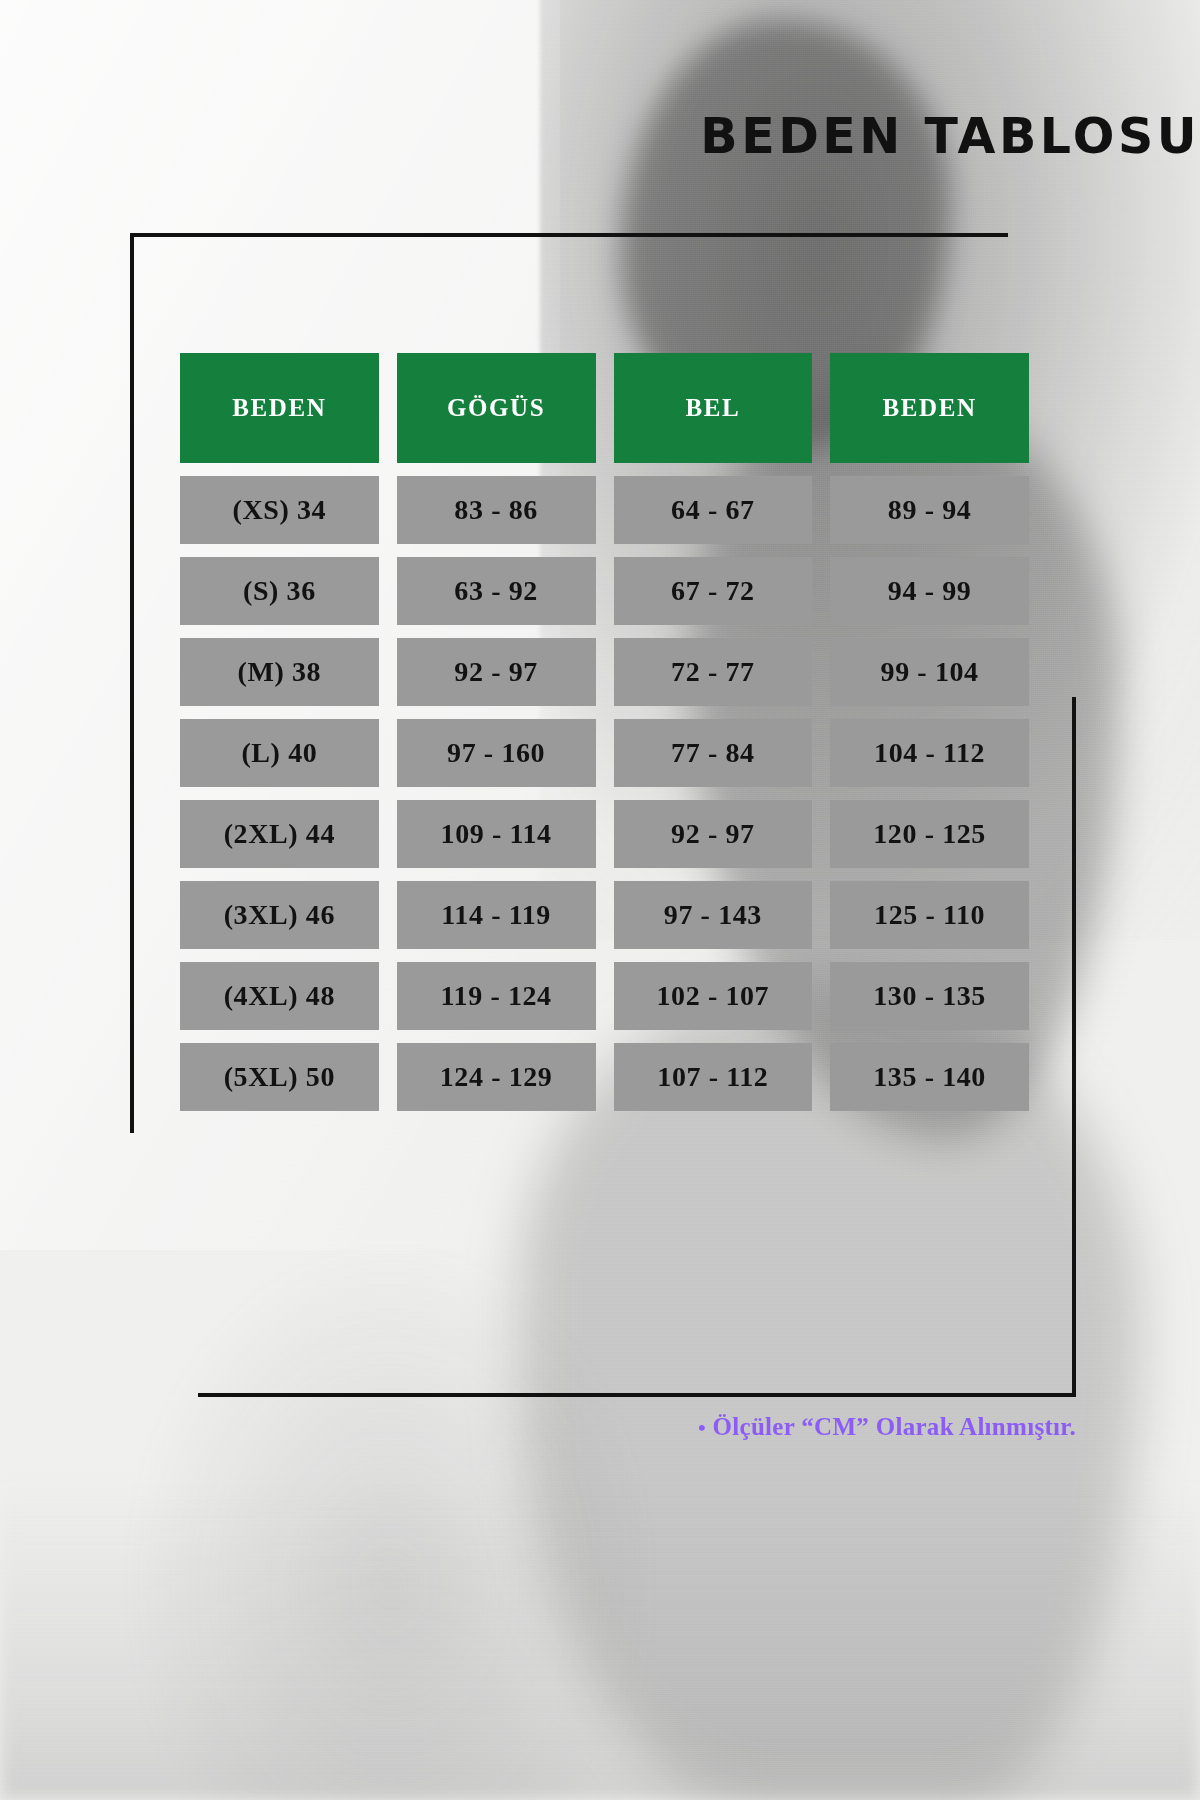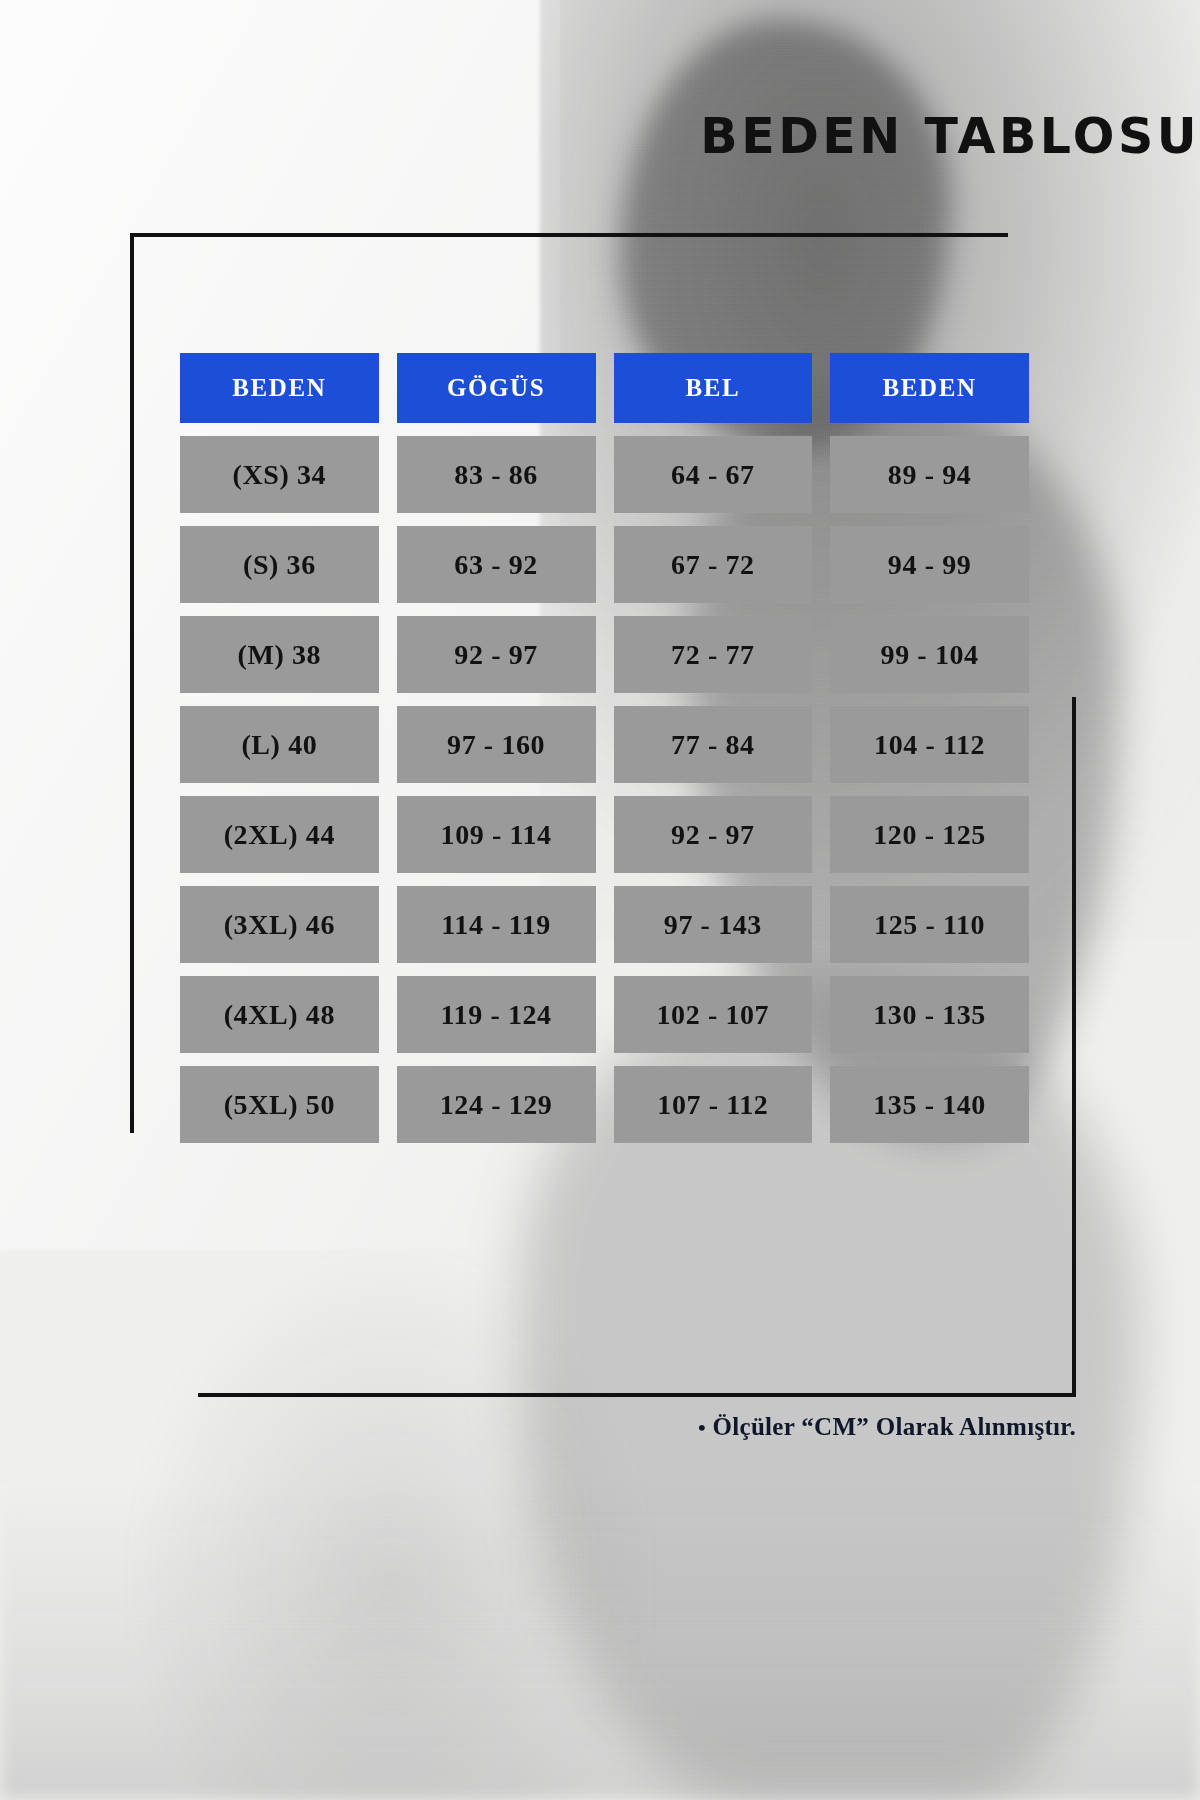--- a/index.html
+++ b/index.html
@@ -112,54 +112,54 @@
   
   #size-table {
     position: absolute;
     top: 340px;
     left: 162px;
     width: 885px;
     border-collapse: separate;
     border-spacing: 18px 13px;
   }
   #size-table th {
-    background: #1d4ed8;
+    background: #15803d;
     color: #ffffff;
     font-family: "Liberation Serif", serif;
     font-weight: 700;
     font-size: 25px;
     letter-spacing: 1.6px;
-    height: 70px;
+    height: 110px;
     width: 25%;
     text-align: center;
     vertical-align: middle;
   }
   #size-table td {
     background: #9a9a9a;
     color: #121212;
     font-family: "Liberation Serif", serif;
     font-weight: 700;
     font-size: 28px;
     letter-spacing: 0.6px;
-    height: 77px;
+    height: 68px;
     width: 25%;
     text-align: center;
     vertical-align: middle;
   }
 
   #footnote {
     position: absolute;
     top: 1413px;
     left: 0;
     width: 1076px;
     text-align: right;
     font-family: "Liberation Serif", serif;
     font-weight: 700;
     font-size: 25px;
-    color: #0f172a;
+    color: #8b5cf6;
     letter-spacing: 0.3px;
   }
   #footnote .bullet { font-size: 22px; }
 </style>
 </head>
 <body>
 
 <div id="bg-layer">
   <div class="hilite"></div>
   <div class="shade-a"></div>

